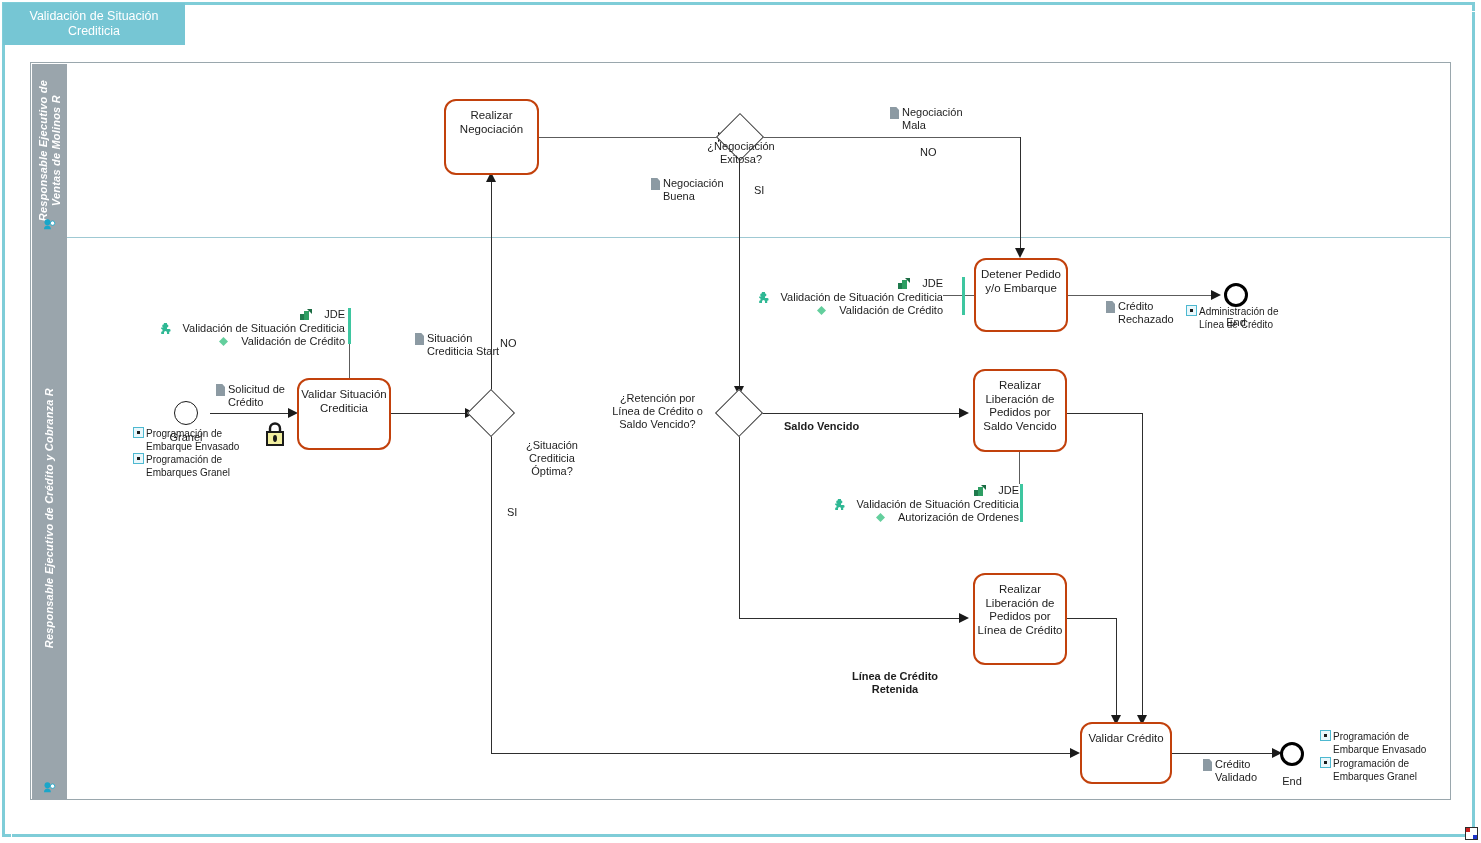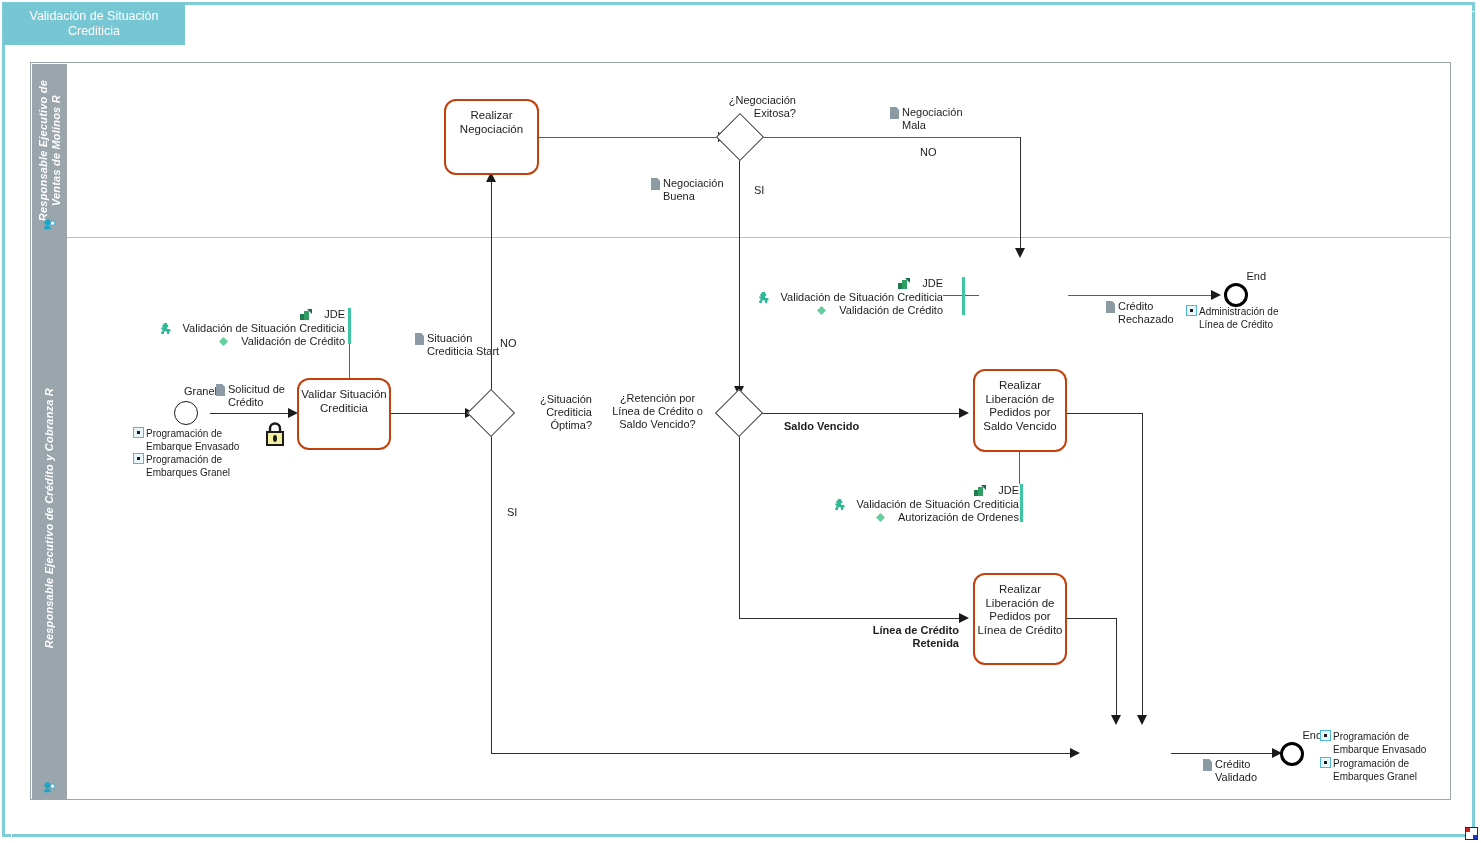--- a/index.html
+++ b/index.html
@@ -128,21 +128,21 @@
   .arrow.d{border-top:10px solid #1a1a1a;border-left:5.5px solid transparent;border-right:5.5px solid transparent;}
   .arrow.u{border-bottom:10px solid #1a1a1a;border-left:5.5px solid transparent;border-right:5.5px solid transparent;}
 
   
   .lbl{
     position:absolute;
     font-size:11px;line-height:13px;
     color:#1d1d1d;
     white-space:pre-line;
   }
-  .lbl.c{text-align:right;}
+  .lbl.c{text-align:center;margin-top:46px;}
   .lbl.r{text-align:center;}
   .lbl.bold{font-weight:bold;}
 
   
   .dataobj{
     position:absolute;
     display:flex;align-items:flex-start;gap:3px;
   }
   .doc-icon{
     width:9px;height:12px;
@@ -276,31 +276,34 @@
 
   <div class="event-start" style="left:174px;top:401px;"></div>
   <div class="lbl c" style="left:155px;top:385px;width:62px;">Granel</div>
 
   <div class="task" style="left:444px;top:99px;width:95px;height:76px;">Realizar
 Negociación</div>
 
   <div class="task" style="left:297px;top:378px;width:94px;height:72px;">Validar Situación
 Crediticia</div>
 
+  <div class="task" style="left:974px;top:258px;width:94px;height:74px;">Detener Pedido
+y/o Embarque</div>
 
   <div class="task" style="left:973px;top:369px;width:94px;height:83px;">Realizar
 Liberación de
 Pedidos por
 Saldo Vencido</div>
 
   <div class="task" style="left:973px;top:573px;width:94px;height:92px;">Realizar
 Liberación de
 Pedidos por
 Línea de Crédito</div>
 
+  <div class="task" style="left:1080px;top:722px;width:92px;height:62px;">Validar Crédito</div>
 
   <div class="gateway" style="left:723px;top:120px;"></div>
   <div class="lbl c" style="left:686px;top:94px;width:110px;">¿Negociación
 Exitosa?</div>
 
   <div class="gateway" style="left:474px;top:396px;"></div>
   <div class="lbl c" style="left:512px;top:393px;width:80px;">¿Situación
 Crediticia
 Óptima?</div>
 

